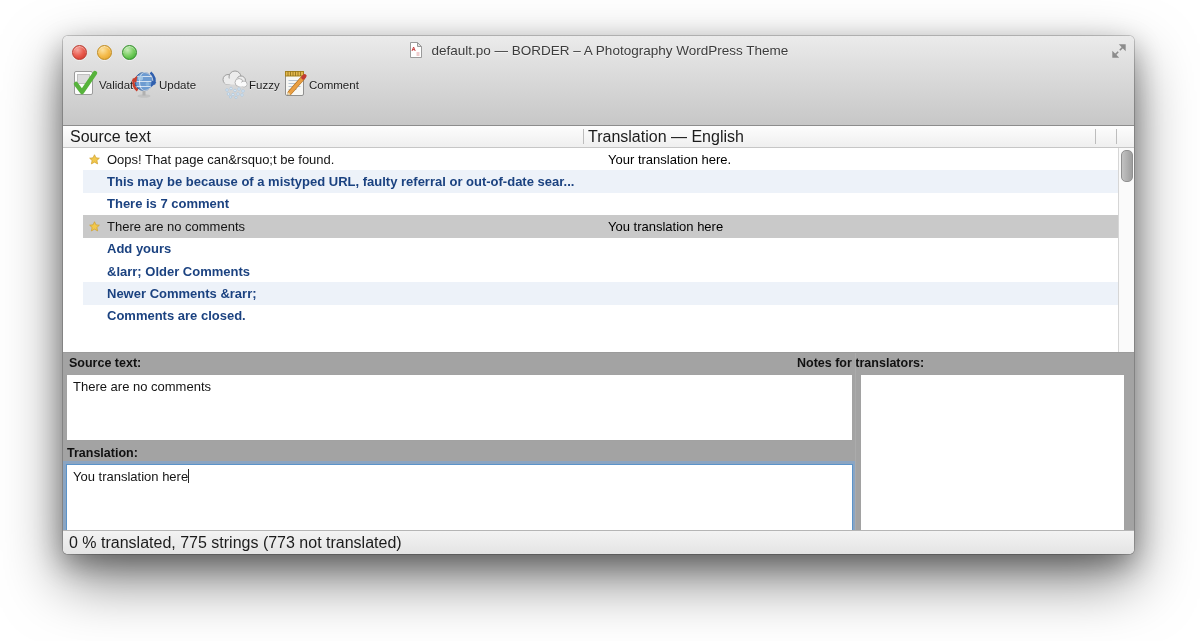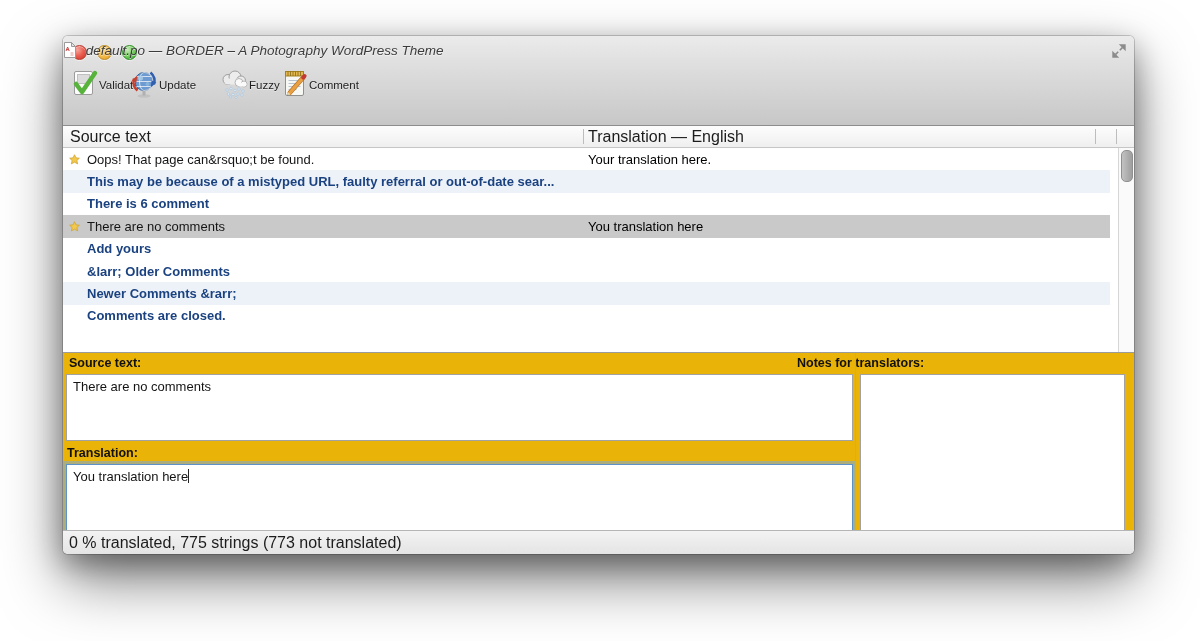--- a/index.html
+++ b/index.html
@@ -10,51 +10,51 @@
           box-shadow:0 26px 60px rgba(0,0,0,.50), 0 10px 28px rgba(0,0,0,.33), 0 0 0 1px rgba(0,0,0,.18);}
   
   .chrome{position:absolute;left:0;top:0;width:100%;height:89px;
           background:linear-gradient(#ebebeb,#dcdcdc 40%,#c7c7c7);border-bottom:1px solid #8d8d8d;}
   .titlebar{position:absolute;left:0;top:0;width:100%;height:30px;}
   .traffic{position:absolute;left:9px;top:9px;display:flex;gap:10px;}
   .tl{width:13px;height:13px;border-radius:50%;display:inline-block;box-shadow:inset 0 1px 1px rgba(255,255,255,.5), 0 1px 0 rgba(255,255,255,.5);}
   .tl.red{background:radial-gradient(circle at 35% 30%,#f6a59d,#ea5d50 48%,#c92f22);border:1px solid #b9382c;}
   .tl.yellow{background:radial-gradient(circle at 35% 30%,#fbe2a2,#f5bd4f 48%,#dd9a1f);border:1px solid #c08b1e;}
   .tl.green{background:radial-gradient(circle at 35% 30%,#c9ecba,#79cf62 48%,#2ea324);border:1px solid #2f8d27;}
-  .title-wrap{position:absolute;left:0;top:0;width:100%;height:30px;text-align:left;line-height:30px;
-              font-size:13.5px;color:#3c3c3c;text-shadow:0 1px 0 rgba(255,255,255,.55);font-style:italic;}
+  .title-wrap{position:absolute;left:0;top:0;width:100%;height:30px;text-align:center;line-height:30px;
+              font-size:13.5px;color:#3c3c3c;text-shadow:0 1px 0 rgba(255,255,255,.55);}
   .doc-icon{display:inline-block;vertical-align:-3px;margin-right:6px;line-height:0;}
   .fs-icon{position:absolute;right:7px;top:7px;line-height:0;opacity:.85;}
   .toolbar{position:absolute;left:6px;top:31px;display:flex;gap:2px;align-items:flex-start;}
   .tb-btn{width:58px;display:flex;flex-direction:row;align-items:center;padding-top:2px;}
   .tb-btn.gap{margin-left:30px;}
   .tb-icon{line-height:0;}
   .tb-label{margin-top:2px;font-size:11.5px;color:#1e1e1e;text-shadow:0 1px 0 rgba(255,255,255,.5);}
   
   .thead{position:absolute;left:0;top:90px;width:100%;height:21px;
          background:linear-gradient(#fdfdfd,#efefef);border-bottom:1px solid #c6c6c6;
          font-size:16px;color:#1c1c1c;}
   .th{position:absolute;top:0;height:21px;line-height:21px;white-space:nowrap;}
   .th.src{left:7px;}
   .th.trn{left:525px;}
   .h-div{position:absolute;top:3px;width:1px;height:15px;background:#bdbdbd;}
-  .tbody{position:absolute;left:0;top:112px;width:100%;height:204px;background:#fff;}
+  .tbody{position:absolute;left:0;top:112px;width:100%;height:204px;background:#fff;padding-left:20px;}
   .row{height:22.4px;width:1047px;display:grid;grid-template-columns:24px 496px 1fr;align-items:center;
        font-size:13px;color:#151515;}
   .row.alt{background:#edf2f9;}
   .row.sel{background:#c9c9c9;}
   .row.unt{color:#1b4280;font-weight:bold;}
   .cell{white-space:nowrap;overflow:hidden;}
   .cell.star{padding-left:6px;line-height:0;}
   .cell.trn{padding-left:5px;font-weight:normal;color:#000000;}
   .vscroll{position:absolute;right:0;top:112px;width:15px;height:204px;background:#fafafa;border-left:1px solid #d6d6d6;}
   .vthumb{position:absolute;left:2px;top:2px;width:10px;height:30px;border-radius:5px;
           background:linear-gradient(90deg,#c2c2c2,#9e9e9e);border:1px solid #909090;}
   
-  .lower{position:absolute;left:0;top:316px;width:100%;height:178px;background:#eab308;border-top:1px solid #9b9b9b;}
+  .lower{position:absolute;left:0;top:316px;width:100%;height:178px;background:#a3a3a3;border-top:1px solid #9b9b9b;}
   .lbl{position:absolute;top:0;height:20px;line-height:20px;font-size:12.5px;font-weight:bold;color:#111;}
   .lbl.src-lbl{left:6px;}
   .lbl.trn-lbl{left:4px;top:90px;}
   .lbl.notes-lbl{left:734px;}
   .box{position:absolute;background:#fff;border:1px solid #a2a2a2;font-size:13px;color:#141414;
        padding:4px 6px;box-sizing:border-box;overflow:hidden;}
   .src-box{left:3px;top:21px;width:787px;height:67px;}
   .trn-box{left:3px;top:111px;width:787px;height:67px;border:1px solid #5b93c9;
            box-shadow:0 0 0 3px rgba(120,168,220,.55);}
   .notes-box{left:797px;top:21px;width:265px;height:157px;}
@@ -195,21 +195,21 @@
           <span class="cell src">Oops! That page can&amp;rsquo;t be found.</span>
           <span class="cell trn">Your translation here.</span>
         </div>
         <div class="row alt unt">
           <span class="cell star"></span>
           <span class="cell src">This may be because of a mistyped URL, faulty referral or out-of-date sear...</span>
           <span class="cell trn"></span>
         </div>
         <div class="row unt">
           <span class="cell star"></span>
-          <span class="cell src">There is 6 comment</span>
+          <span class="cell src">There is 7 comment</span>
           <span class="cell trn"></span>
         </div>
         <div class="row sel">
           <span class="cell star"><svg width="11" height="11" viewBox="0 0 12 12">
               <path d="M6 .8 L7.6 4.2 11.3 4.6 8.6 7.1 9.4 10.8 6 8.9 2.6 10.8 3.4 7.1 .7 4.6 4.4 4.2 Z" fill="#f2c84d" stroke="#cfa12f" stroke-width=".8"></path>
             </svg></span>
           <span class="cell src">There are no comments</span>
           <span class="cell trn">You translation here</span>
         </div>
         <div class="row unt">

